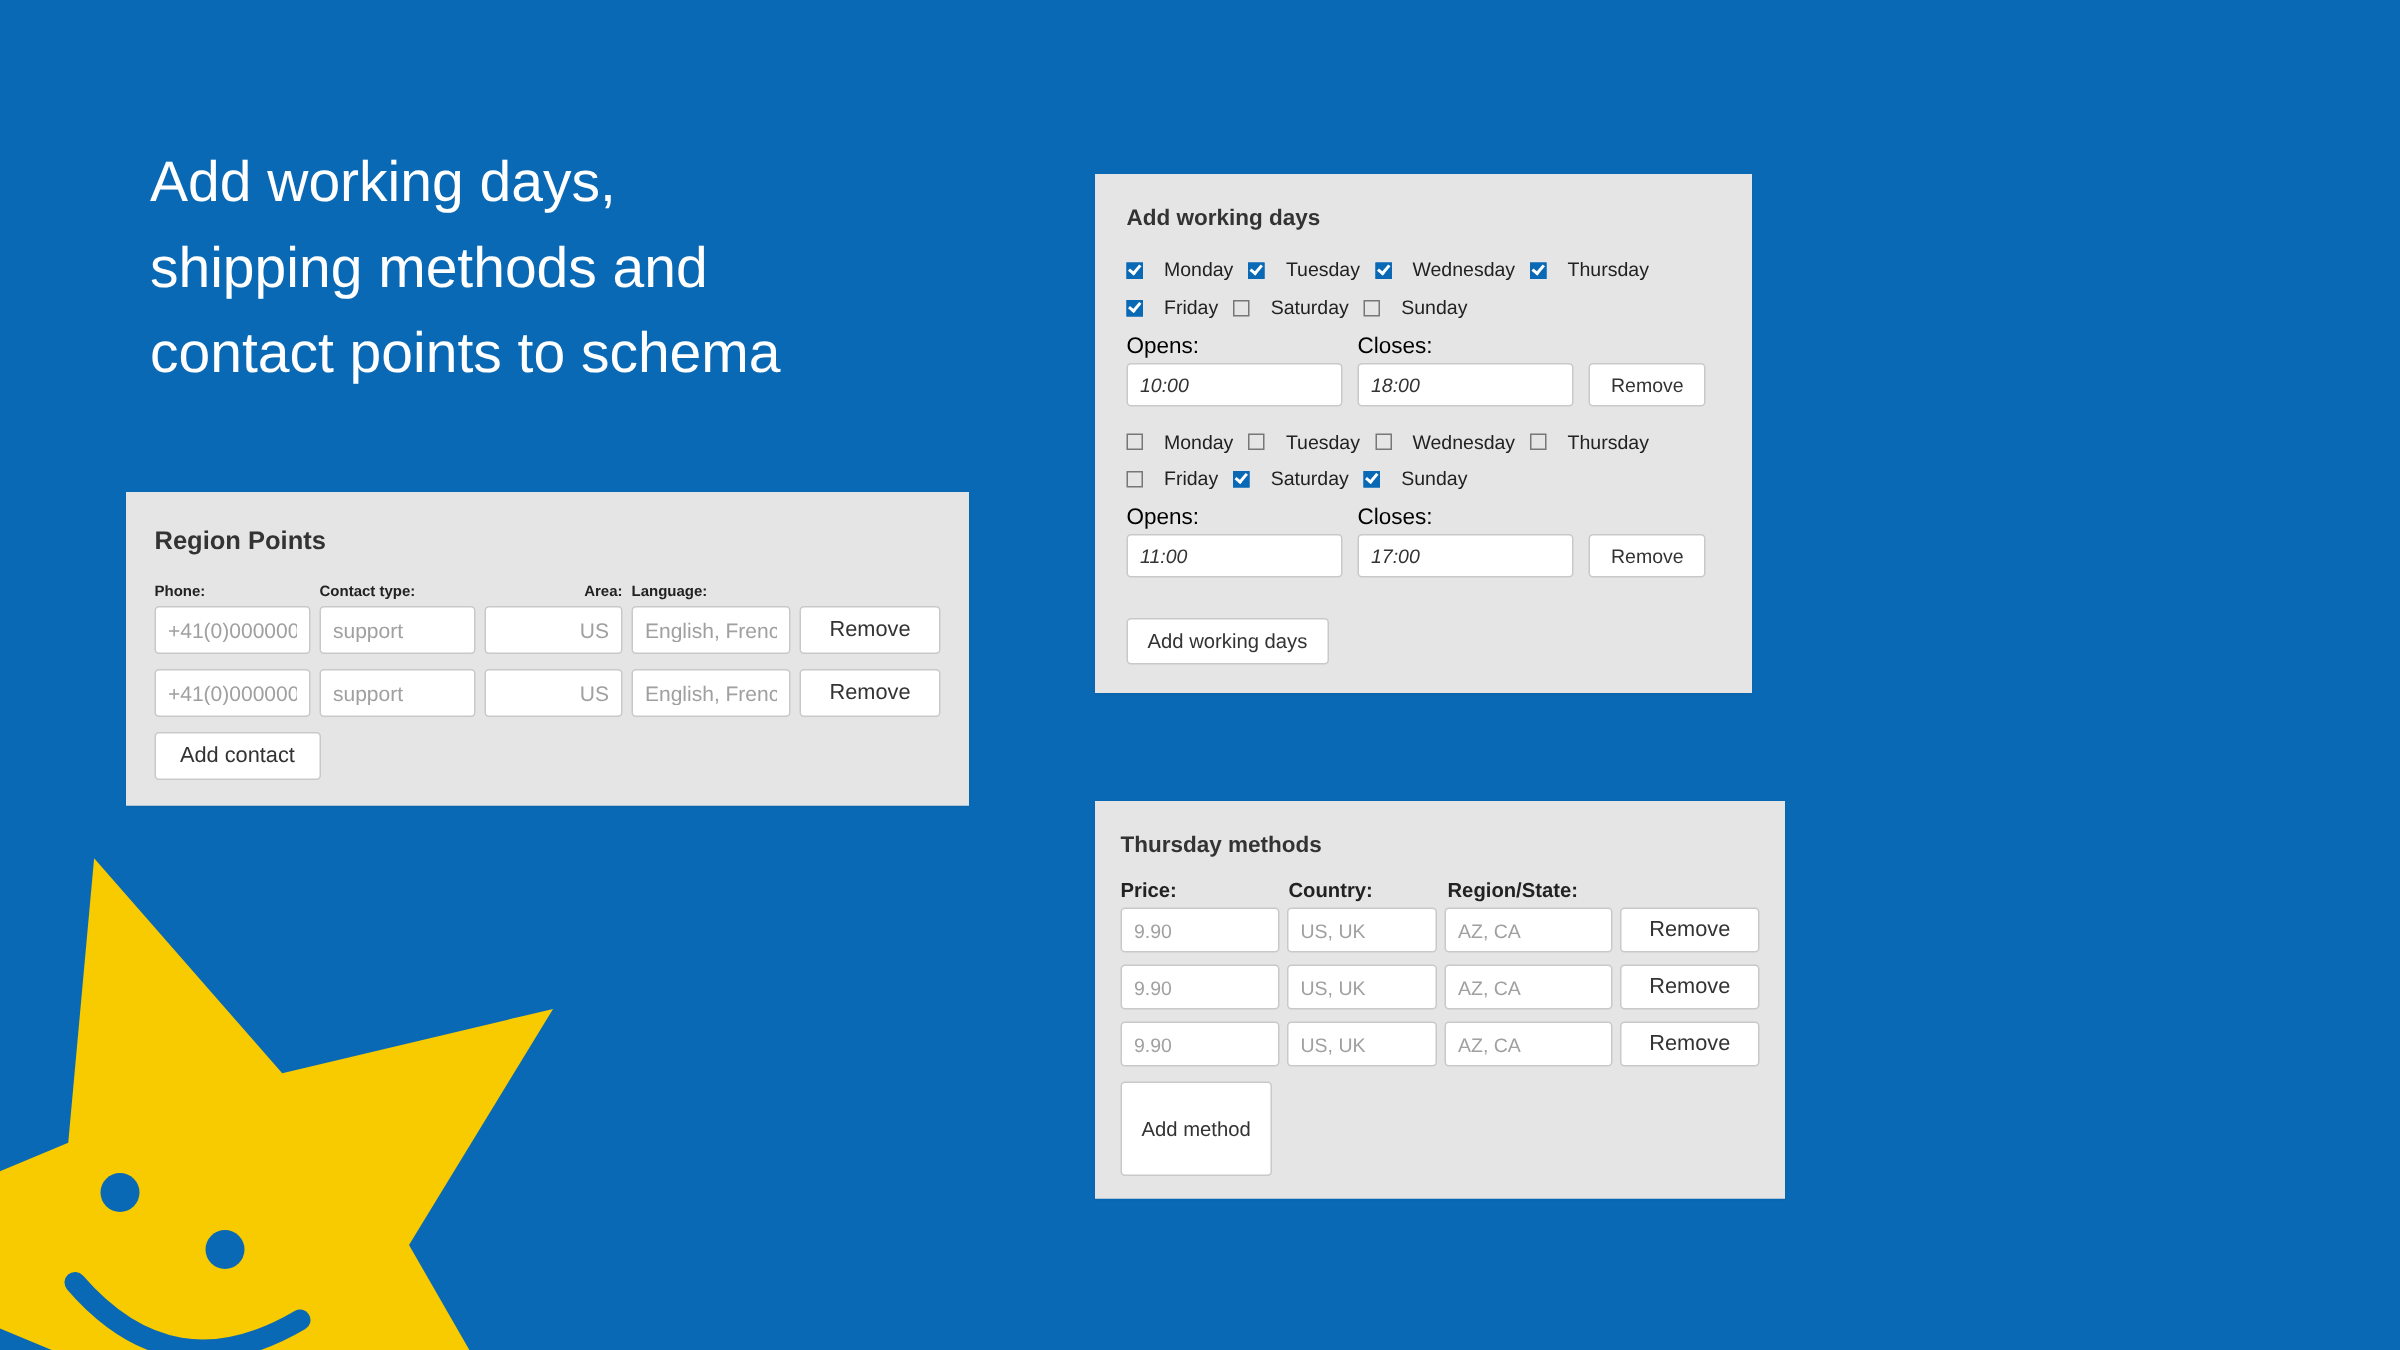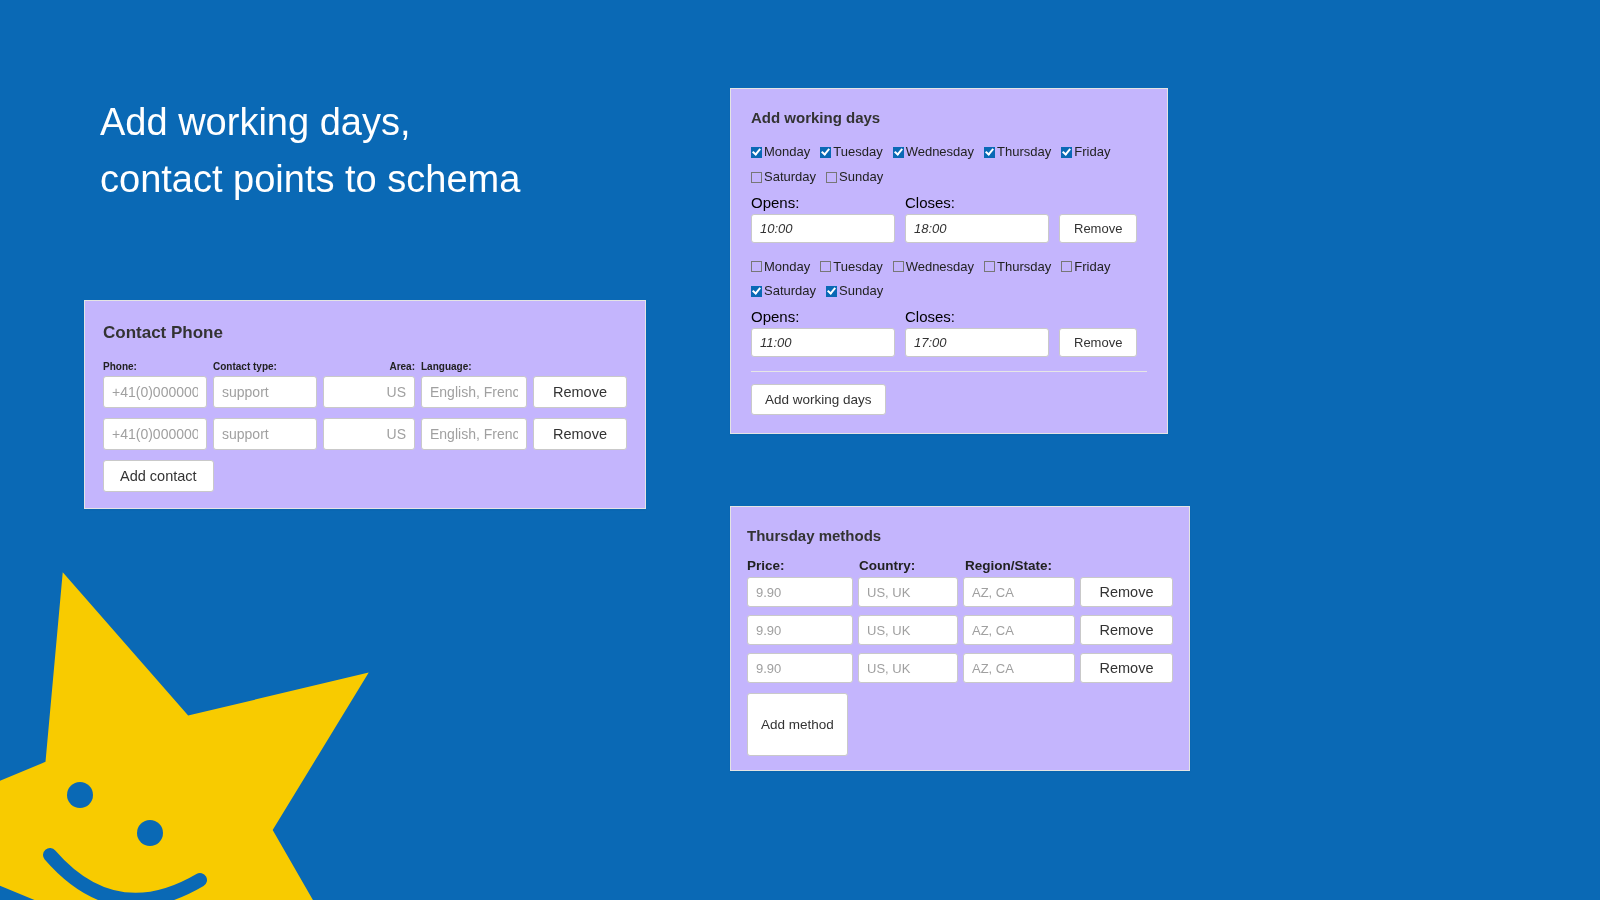--- a/index.html
+++ b/index.html
@@ -14,24 +14,25 @@
   .headline {
     position: absolute;
     left: 100px;
     top: 94px;
     color: #ffffff;
     font-size: 38px;
     line-height: 1.5;
     font-weight: 400;
   }
   .panel {
-    background: #c4b5fd;
+    background: #e5e5e5;
     border: 1px solid #e4e4e4;
     position: absolute;
     box-shadow: 0 1px 2px rgba(0,0,0,0.05);
+    margin-top: 28px;
   }
   .panel-title {
     font-weight: 600;
     color: #333;
     font-size: 16px;
   }
   .label-row {
     display: flex;
     gap: 6px;
     margin-bottom: 4px;
@@ -76,21 +77,21 @@
   #wd-panel .panel-title { margin-bottom: 16px; font-size:15px;}
   .day-row {
     display: flex;
     flex-wrap: wrap;
     gap: 4px 10px;
     margin-bottom: 6px;
     font-size: 13px;
     color:#222;
     line-height:1.6;
   }
-  .day-chk { display:inline-flex; align-items:center; gap:2px; }
+  .day-chk { display:inline-flex; align-items:center; gap:14px; }
   .chkbox {
     width:11px; height:11px; border:1px solid #777; display:inline-block;
     position:relative; flex-shrink:0;
   }
   .chkbox.checked { background:#0a69b5; border-color:#0a69b5; }
   .chkbox.checked::after{
     content:""; position:absolute; left:2px; top:-1px; width:3px; height:6px;
     border:solid #fff; border-width:0 2px 2px 0; transform:rotate(40deg);
   }
   .oc-labels { display:flex; gap:10px; margin-top:6px; font-size:15px;}
@@ -120,25 +121,26 @@
     bottom:-170px;
     width:520px;
     height:520px;
   }
 </style>
 </head>
 <body>
 
 <div class="headline">
   <div>Add working days,</div>
+  <div>shipping methods and</div>
   <div>contact points to schema</div>
 </div>
 
 <div id="contact-panel" class="panel">
-  <div class="panel-title">Contact Phone</div>
+  <div class="panel-title">Region Points</div>
   <div class="label-row">
     <label class="cp-phone">Phone:</label>
     <label class="cp-type">Contact type:</label>
     <label class="cp-area">Area:</label>
     <label class="cp-lang">Language:</label>
   </div>
   <div id="cp-rows">
       <div class="form-row">
         <input type="text" class="cp-phone" placeholder="+41(0)0000000" style="">
         <input type="text" class="cp-type" placeholder="support" style="">

